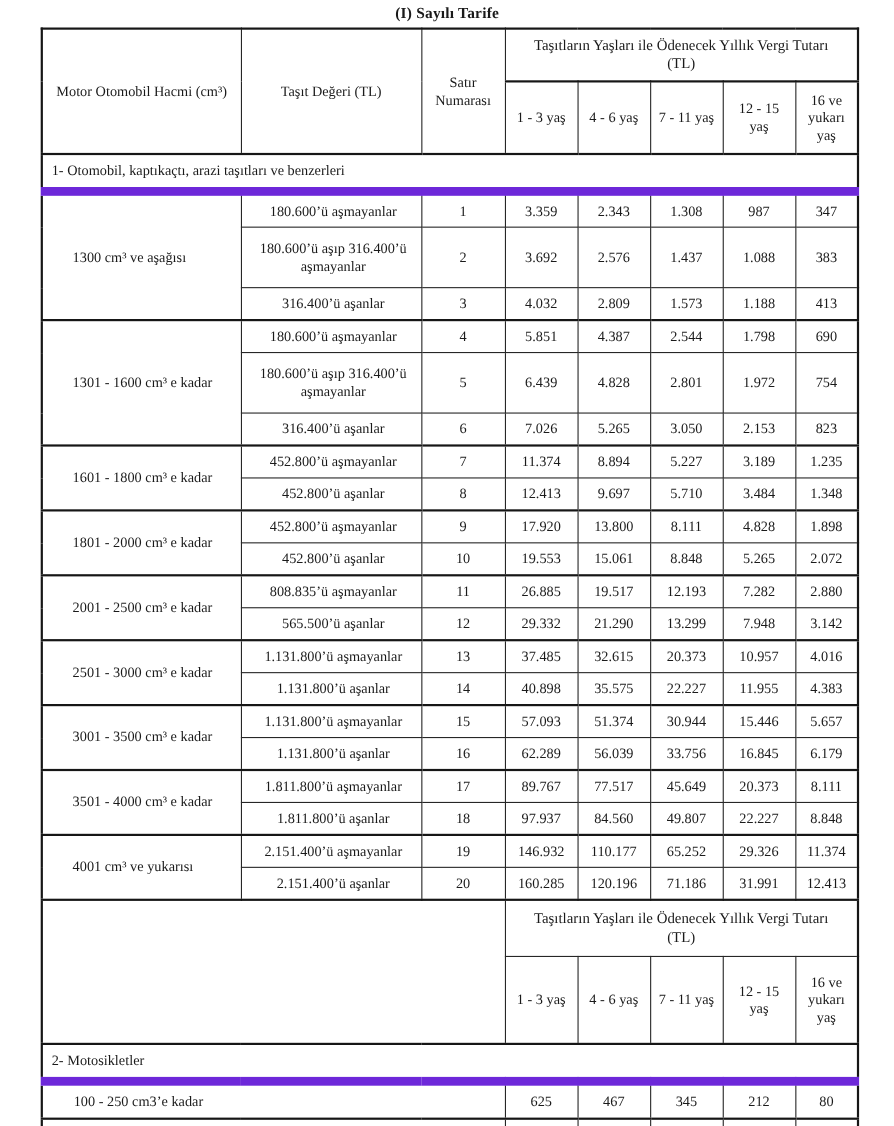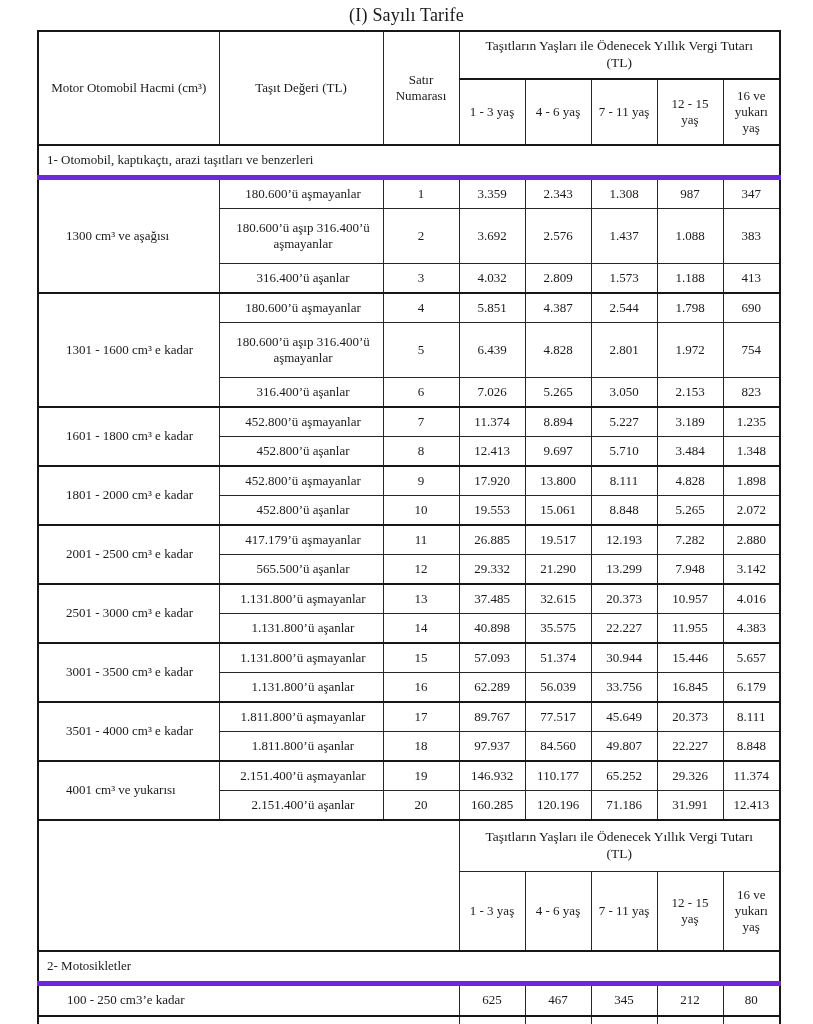--- a/index.html
+++ b/index.html
@@ -9,22 +9,22 @@
   }
   body {
     width: 813px;
     height: 1024px;
     font-family: "Liberation Serif", serif;
     color: #1a1a1a;
     overflow: hidden;
   }
   .page-title {
     text-align: center;
-    font-weight: normal;
-    font-size: 18px;
+    font-weight: bold;
+    font-size: 14px;
     padding-top: 5px;
     margin: 0 0 4px 0;
     letter-spacing: 0.2px;
   }
   table.tariff {
     border-collapse: collapse;
     table-layout: fixed;
     margin-left: 37px;
     width: 742px;
     border: 2px solid #161616;
@@ -33,21 +33,21 @@
     border: 1px solid #262626;
     font-size: 13px;
     font-weight: normal;
     padding: 1px 4px;
     vertical-align: middle;
     line-height: 1.25;
     overflow: hidden;
   }
   
   tr.grp > td { border-top: 2px solid #161616; }
-  tr.sec > td { border-top: 2px solid #161616; border-bottom: 5px solid #6d28d9; }
+  tr.sec > td { border-top: 2px solid #161616; border-bottom: 8px solid #6d28d9; }
   .tariff thead th { border-bottom: 2px solid #161616; }
   .tariff thead tr.ages th { border-top: 1px solid #262626; }
 
   th.col-engine, th.col-value, th.col-rowno { text-align: center; }
   th.span-tax { text-align: center; height: 42px; font-size: 13.5px; padding: 2px 14px; }
   th.age { text-align: center; height: 62px; }
 
   td.engine { text-align: left; padding-left: 27px; }
   td.band   { text-align: center; padding-left: 8px; }
   td.num    { text-align: center; }
@@ -193,21 +193,21 @@
       <td class="num">10</td>
       <td class="num">19.553</td>
       <td class="num">15.061</td>
       <td class="num">8.848</td>
       <td class="num">5.265</td>
       <td class="num">2.072</td>
     </tr>
 
     <tr class="r grp">
       <td class="engine" rowspan="2">2001 - 2500 cm³ e kadar</td>
-      <td class="band">417.179’ü aşmayanlar</td>
+      <td class="band">808.835’ü aşmayanlar</td>
       <td class="num">11</td>
       <td class="num">26.885</td>
       <td class="num">19.517</td>
       <td class="num">12.193</td>
       <td class="num">7.282</td>
       <td class="num">2.880</td>
     </tr>
     <tr class="r">
       <td class="band">565.500’ü aşanlar</td>
       <td class="num">12</td>

